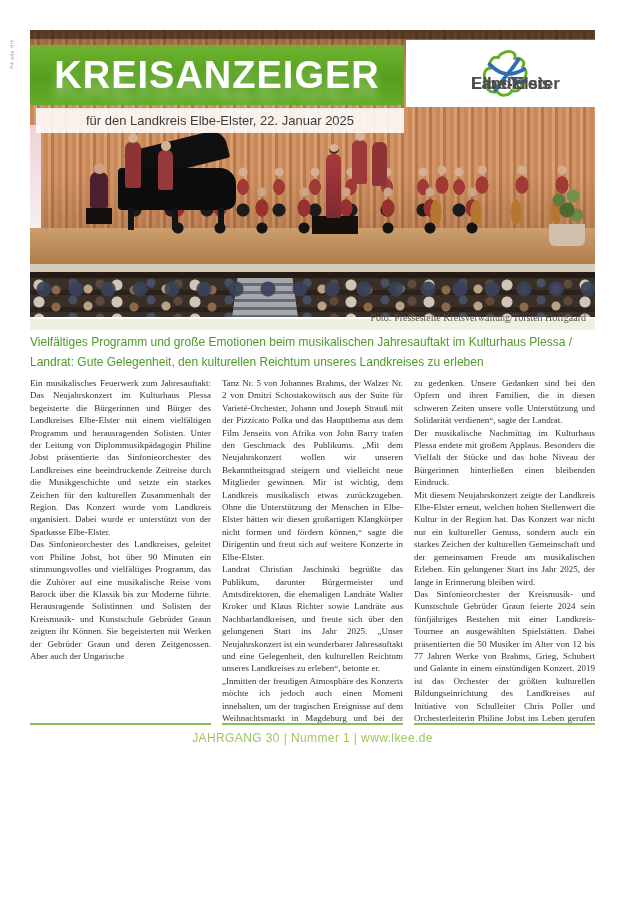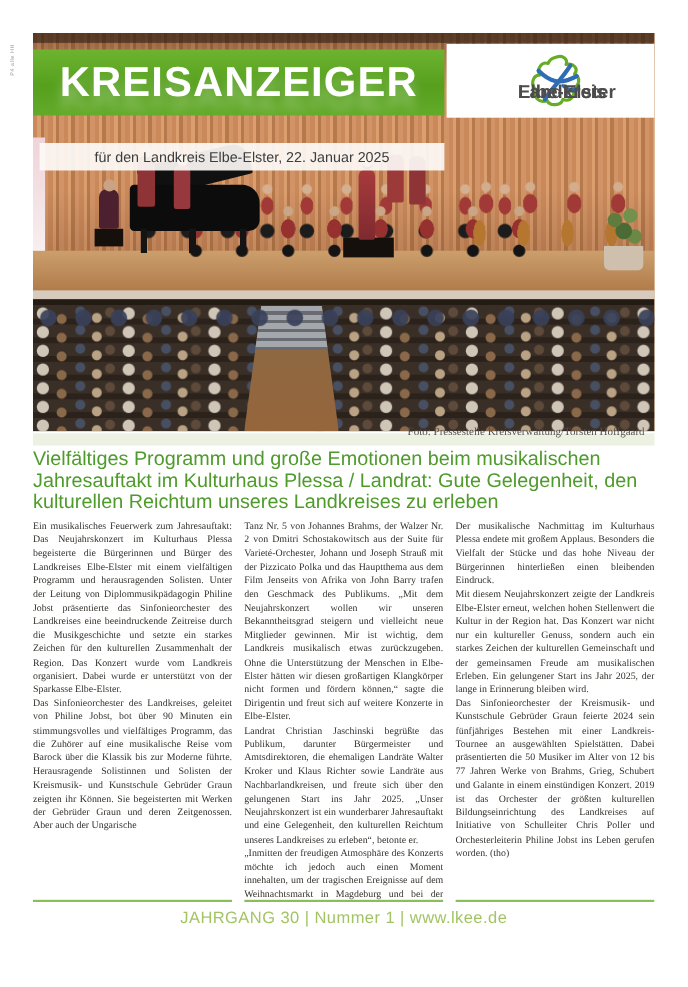--- a/index.html
+++ b/index.html
@@ -4,21 +4,21 @@
 <style>
   html,body{margin:0;padding:0;background:#fff;}
   .page{position:relative;width:625px;height:897px;box-sizing:border-box;padding-top:30px;
         background:#fff;font-family:"Liberation Sans",sans-serif;overflow:hidden;}
 
   
   .print-mark{position:absolute;left:9px;top:40px;writing-mode:vertical-rl;transform:rotate(180deg);
               font-size:5px;color:#9a9a9a;letter-spacing:.5px;}
 
   
-  .photo{position:relative;width:565px;height:362px;margin-left:30px;overflow:hidden;background:#c08a5c;}
+  .photo{position:relative;width:565px;height:287px;margin-left:30px;overflow:hidden;background:#c08a5c;}
   .photo *{position:absolute;}
   .curtain{left:0;top:0;right:0;height:198px;
     background:
       linear-gradient(180deg,rgba(55,28,10,.38),rgba(0,0,0,0) 26%,rgba(0,0,0,0) 72%,rgba(90,45,20,.18)),
       repeating-linear-gradient(90deg,#c9895a 0 4px,#da9e6f 4px 7px,#b5794b 7px 10px,#d29467 10px 14px);}
   .truss{left:0;top:0;width:100%;height:9px;background:rgba(38,24,14,.55);}
   .stage-light-left{left:4px;top:24px;width:30px;height:24px;background:#241c15;border-radius:5px;
     transform:rotate(-14deg);box-shadow:14px 26px 0 -6px #2a2017;}
   .stage-light-right{right:10px;top:20px;width:36px;height:27px;background:#2a2017;border-radius:5px;transform:rotate(12deg);}
   .side-banner{left:0;top:95px;width:11px;height:108px;background:linear-gradient(#efd3d8,#f8f0f1);}
@@ -93,37 +93,37 @@
   
   .masthead-green{left:0;top:15px;width:374px;height:60px;z-index:5;
     background:linear-gradient(180deg,#6db32f,#56a01e 55%,#63aa29);
     display:flex;align-items:center;justify-content:center;}
   .masthead-title{position:static;font-family:"Liberation Sans",sans-serif;font-weight:bold;font-size:38px;
     letter-spacing:1px;color:#fff;text-shadow:0 12px 10px rgba(255,255,255,.3);}
   .logo-box{left:376px;top:10px;width:189px;height:67px;background:#fff;z-index:5;
     display:flex;align-items:center;justify-content:center;gap:9px;}
   .logo-text{position:static;text-align:right;font-size:17px;line-height:19.5px;font-weight:bold;color:#4c4c4c;}
   .logo-svg{position:static;flex:none;}
-  .dateline{left:6px;top:100px;width:368px;height:25px;z-index:5;background:rgba(253,250,246,.92);
+  .dateline{left:6px;top:78px;width:368px;height:25px;z-index:5;background:rgba(253,250,246,.92);
     font-size:13px;line-height:25px;color:#3c3c3c;text-align:center;}
 
   
   .caption-bar{position:relative;width:565px;margin:2px 0 0 30px;background:#edf1e1;box-sizing:border-box;
     padding:5px 9px 6px;font-size:10px;line-height:13px;color:#55514a;}
   .caption-credit{position:absolute;right:9px;bottom:6px;font-size:10px;color:#55514a;font-family:Liberation Serif, serif;}
 
   
   .headline{margin:9px 30px 0;font-family:"Liberation Serif",serif;font-weight:400;font-size:23px;line-height:26px;color:#1d1d1b;}
-  .subheadline{margin:3px 30px 0;font-size:18px;line-height:19.5px;font-weight:400;color:#4e9b2b;}
+  .subheadline{margin:3px 30px 0;font-size:12px;line-height:19.5px;font-weight:400;color:#4e9b2b;}
   .columns{display:flex;gap:11px;margin:5px 30px 0;height:348px;}
   .col{flex:1;position:relative;overflow:hidden;font-family:"Liberation Serif",serif;font-size:9px;line-height:12.4px;
     color:#35322e;text-align:justify;padding-bottom:4px;box-sizing:border-box;}
   .col::after{content:"";position:absolute;left:0;right:0;bottom:0;border-bottom:2px solid #8abf55;}
   .col p{margin:0;}
-  .footer{margin-top:6px;text-align:center;font-size:15px;letter-spacing:.4px;color:#a3c464;}
+  .footer{margin-top:6px;text-align:center;font-size:12px;letter-spacing:.4px;color:#a3c464;}
 </style>
 </head>
 <body>
 
 <div class="page">
 
   <div class="print-mark">P4 alle HH</div>
 
   <div class="photo">
     <div class="curtain"></div>
@@ -188,20 +188,21 @@
     <div class="col">
       <p>Ein musikalisches Feuerwerk zum Jahresauftakt: Das Neujahrskonzert im Kulturhaus Plessa begeisterte die Bürgerinnen und Bürger des Landkreises Elbe-Elster mit einem vielfältigen Programm und herausragenden Solisten. Unter der Leitung von Diplommusikpädagogin Philine Jobst präsentierte das Sinfonieorchester des Landkreises eine beeindruckende Zeitreise durch die Musikgeschichte und setzte ein starkes Zeichen für den kulturellen Zusammenhalt der Region. Das Konzert wurde vom Landkreis organisiert. Dabei wurde er unterstützt von der Sparkasse Elbe-Elster.</p>
       <p>Das Sinfonieorchester des Landkreises, geleitet von Philine Jobst, bot über 90 Minuten ein stimmungsvolles und vielfältiges Programm, das die Zuhörer auf eine musikalische Reise vom Barock über die Klassik bis zur Moderne führte. Herausragende Solistinnen und Solisten der Kreismusik- und Kunstschule Gebrüder Graun zeigten ihr Können. Sie begeisterten mit Werken der Gebrüder Graun und deren Zeitgenossen. Aber auch der Ungarische</p>
     </div>
     <div class="col">
       <p>Tanz Nr. 5 von Johannes Brahms, der Walzer Nr. 2 von Dmitri Schostakowitsch aus der Suite für Varieté-Orchester, Johann und Joseph Strauß mit der Pizzicato Polka und das Hauptthema aus dem Film Jenseits von Afrika von John Barry trafen den Geschmack des Publikums. „Mit dem Neujahrskonzert wollen wir unseren Bekanntheitsgrad steigern und vielleicht neue Mitglieder gewinnen. Mir ist wichtig, dem Landkreis musikalisch etwas zurückzugeben. Ohne die Unterstützung der Menschen in Elbe-Elster hätten wir diesen großartigen Klangkörper nicht formen und fördern können,“ sagte die Dirigentin und freut sich auf weitere Konzerte in Elbe-Elster.</p>
       <p>Landrat Christian Jaschinski begrüßte das Publikum, darunter Bürgermeister und Amtsdirektoren, die ehemaligen Landräte Walter Kroker und Klaus Richter sowie Landräte aus Nachbarlandkreisen, und freute sich über den gelungenen Start ins Jahr 2025. „Unser Neujahrskonzert ist ein wunderbarer Jahresauftakt und eine Gelegenheit, den kulturellen Reichtum unseres Landkreises zu erleben“, betonte er.</p>
       <p>„Inmitten der freudigen Atmosphäre des Konzerts möchte ich jedoch auch einen Moment innehalten, um der tragischen Ereignisse auf dem Weihnachtsmarkt in Magdeburg und bei der Polizeikontrolle in Lauchhammer</p>
     </div>
     <div class="col">
+      <p>zu gedenken. Unsere Gedanken sind bei den Opfern und ihren Familien, die in diesen schweren Zeiten unsere volle Unterstützung und Solidarität verdienen“, sagte der Landrat.</p>
       <p>Der musikalische Nachmittag im Kulturhaus Plessa endete mit großem Applaus. Besonders die Vielfalt der Stücke und das hohe Niveau der Bürgerinnen hinterließen einen bleibenden Eindruck.</p>
       <p>Mit diesem Neujahrskonzert zeigte der Landkreis Elbe-Elster erneut, welchen hohen Stellenwert die Kultur in der Region hat. Das Konzert war nicht nur ein kultureller Genuss, sondern auch ein starkes Zeichen der kulturellen Gemeinschaft und der gemeinsamen Freude am musikalischen Erleben. Ein gelungener Start ins Jahr 2025, der lange in Erinnerung bleiben wird.</p>
       <p>Das Sinfonieorchester der Kreismusik- und Kunstschule Gebrüder Graun feierte 2024 sein fünfjähriges Bestehen mit einer Landkreis-Tournee an ausgewählten Spielstätten. Dabei präsentierten die 50 Musiker im Alter von 12 bis 77 Jahren Werke von Brahms, Grieg, Schubert und Galante in einem einstündigen Konzert. 2019 ist das Orchester der größten kulturellen Bildungseinrichtung des Landkreises auf Initiative von Schulleiter Chris Poller und Orchesterleiterin Philine Jobst ins Leben gerufen worden. (tho)</p>
     </div>
   </div>
 
   <div class="footer">JAHRGANG 30  |  Nummer 1 | www.lkee.de</div>
 
 </div>
 

